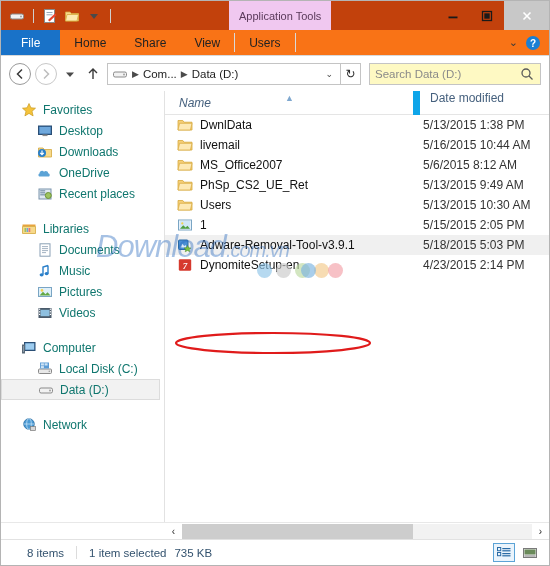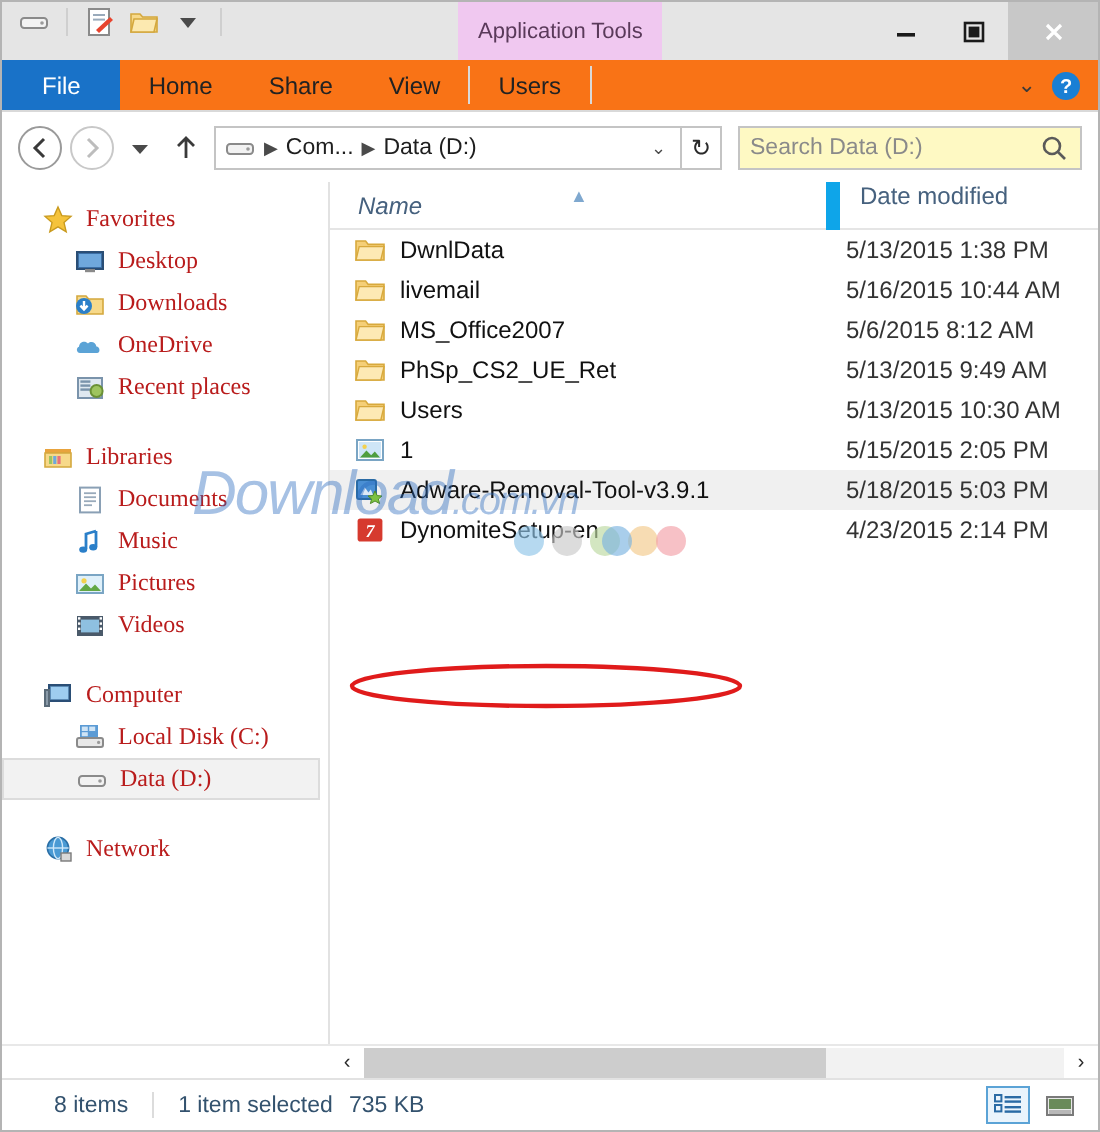--- a/index.html
+++ b/index.html
@@ -11,22 +11,22 @@
   .window {
     position: relative;
     width: 550px; height: 566px;
     background: #fff;
     border: 1px solid #b4b4b4;
     display: flex; flex-direction: column;
   }
 
   
   .titlebar {
-    height: 29px; background: #e5e5e5;
-    display: flex; align-items: flex-start;
+    height: 29px; background: #c2410c;
+    display: flex; align-items: center;
     position: relative; flex: none;
   }
   .qat { display: flex; align-items: center; padding-left: 6px; gap: 2px; }
   .qat-sep { width: 1px; height: 14px; background: #cfcfcf; margin: 0 4px; }
   .qat-btn {
     width: 20px; height: 20px;
     display: flex; align-items: center; justify-content: center;
   }
   .title-text {
     position: absolute; left: 0; right: 0; top: 5px;
@@ -116,23 +116,22 @@
   .body { flex: 1; display: flex; min-height: 0; position: relative; }
 
   
   .navpane {
     width: 164px; background: #fff;
     border-right: 1px solid #e2e2e2;
     padding-top: 8px; flex: none; position: relative;
   }
   .nav-item {
     height: 21px; display: flex; align-items: center;
-    gap: 6px; font-size: 12px; color: #b91c1c;
+    gap: 6px; font-size: 12px; color: #0f766e;
     padding-left: 20px;
-    font-family: Liberation Serif, serif;
   }
   .nav-item.child { padding-left: 36px; }
   .nav-item.selected {
     background: #f2f2f2; border: 1px solid #dcdcdc;
     margin-right: 4px;
   }
   .nav-gap { height: 14px; }
   .ico { width: 16px; height: 16px; flex: none; display: block; }
 
   

